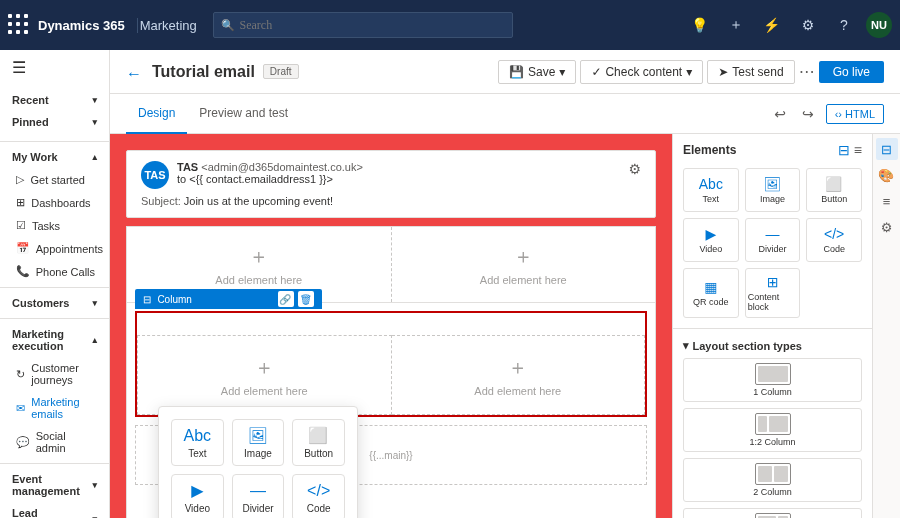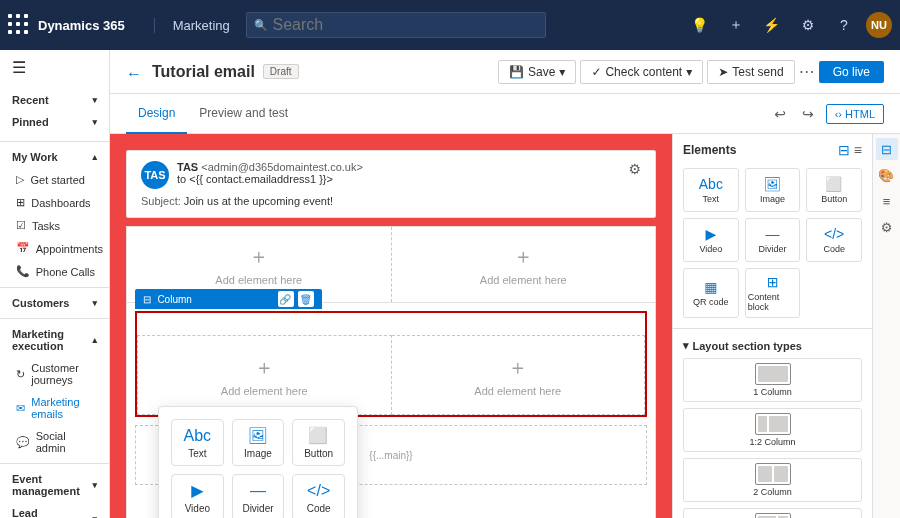--- a/index.html
+++ b/index.html
@@ -6,29 +6,29 @@
     body { font-family: 'Segoe UI', sans-serif; font-size: 12px; background: #f3f2f1; overflow: hidden; }
 
     
     .top-nav {
       display: flex; align-items: center; background: #1a2b4a; height: 50px;
       padding: 0 8px; gap: 8px; color: #fff;
     }
     .top-nav-grid { display: grid; grid-template-columns: repeat(3,6px); grid-template-rows: repeat(3,6px); gap: 2px; cursor: pointer; }
     .top-nav-grid span { width: 4px; height: 4px; background: #fff; display: block; border-radius: 1px; }
     .top-nav-logo { font-size: 13px; font-weight: 600; color: #fff; margin-right: 4px; }
-    .top-nav-app { font-size: 13px; color: #c8d6e8; border-left: 1px solid #3a5070; padding-left: 18px; margin-left: 17px; }
+    .top-nav-app { font-size: 13px; color: #c8d6e8; border-left: 1px solid #3a5070; padding-left: 2px; }
     .top-nav-search {
       flex: 1; max-width: 300px; background: #243a5e; border: 1px solid #3a5070;
       border-radius: 2px; display: flex; align-items: center; padding: 0 8px; height: 26px; margin-left: 8px;
     }
-    .top-nav-search input { background: transparent; border: none; outline: none; color: #cdd9e8; font-size: 16px; width: 100%; }
+    .top-nav-search input { background: transparent; border: none; outline: none; color: #cdd9e8; font-size: 12px; width: 100%; font-family: Liberation Serif, serif; }
     .top-nav-right { display: flex; align-items: center; gap: 8px; margin-left: auto; }
     .top-nav-right .icon-btn { color: #c8d6e8; font-size: 14px; cursor: pointer; width: 28px; height: 28px; display: flex; align-items: center; justify-content: center; border-radius: 2px; }
-    .avatar { width: 26px; height: 26px; background: #a16207; border-radius: 50%; display: flex; align-items: center; justify-content: center; color: #fff; font-size: 11px; font-weight: 600; }
+    .avatar { width: 26px; height: 26px; background: #14532d; border-radius: 50%; display: flex; align-items: center; justify-content: center; color: #fff; font-size: 11px; font-weight: 600; }
 
     
     .app-body { display: flex; height: calc(518px - 40px); }
 
     
     .sidebar { width: 110px; background: #fff; border-right: 1px solid #e1dfdd; overflow-y: auto; flex-shrink: 0; }
     .sidebar-hamburger { padding: 8px 12px; cursor: pointer; font-size: 16px; color: #323130; }
     .sidebar-section { padding: 4px 0; }
     .sidebar-group-header {
       display: flex; align-items: center; justify-content: space-between;

